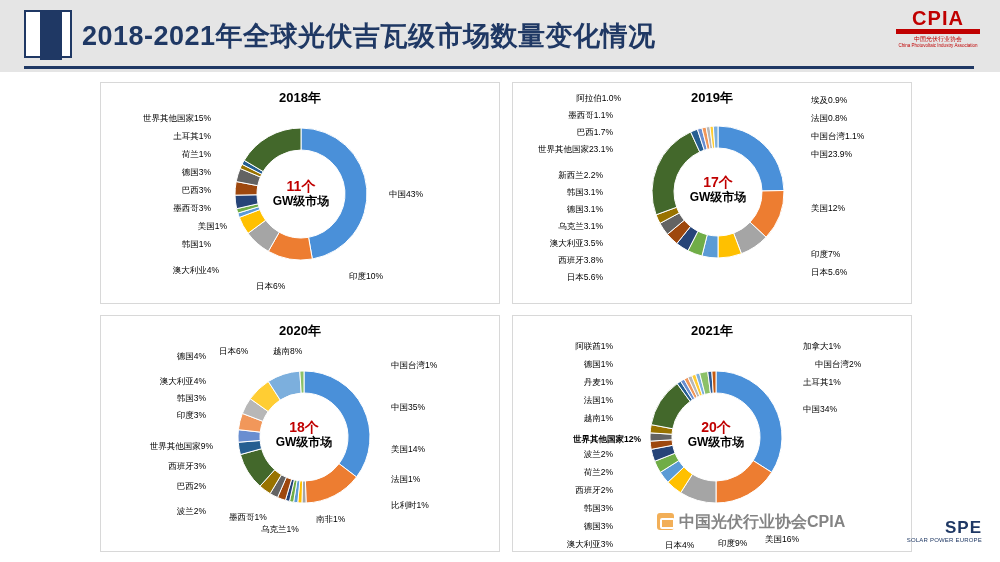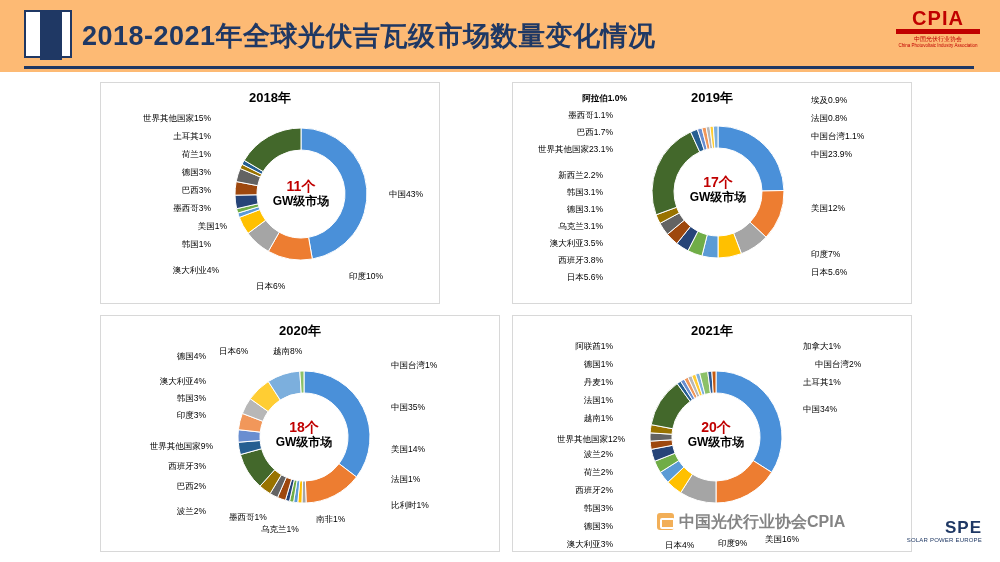--- a/index.html
+++ b/index.html
@@ -7,21 +7,21 @@
   body {
     width:1000px; height:562px;
     font-family:"Liberation Sans", sans-serif;
     background:#ffffff;
     position:relative;
     overflow:hidden;
   }
   
   #header {
     position:absolute; left:0; top:0; width:1000px; height:72px;
-    background:#fdba74;
+    background:#e5e5e5;
   }
   .hdr-square-outer {
     position:absolute; left:24px; top:10px; width:48px; height:48px;
     border:2px solid #1f3864; background:#ffffff;
   }
   .hdr-square-inner {
     position:absolute; left:14px; top:0px; width:22px; height:48px;
     background:#1f3864;
   }
   .hdr-underline {
@@ -51,21 +51,21 @@
   }
   #cpia-logo .cpia-sub2 {
     font-size:4.5px; color:#c00000; line-height:6px;
   }
   
   .panel {
     position:absolute;
     background:#ffffff;
     border:1px solid #d8d8d8;
   }
-  #panel-2018 { left:100px; top:82px;  width:340px; height:222px; }
+  #panel-2018 { left:100px; top:82px;  width:400px; height:222px; }
   #panel-2019 { left:512px; top:82px;  width:400px; height:222px; }
   #panel-2020 { left:100px; top:315px; width:400px; height:237px; }
   #panel-2021 { left:512px; top:315px; width:400px; height:237px; }
 
   .panel-title {
     position:absolute; top:6px; left:0; width:100%;
     text-align:center; font-size:13px; font-weight:bold; color:#000;
   }
   .donut-wrap { position:absolute; }
   .center-label {
@@ -183,21 +183,21 @@
         <path d="M 63.09508080902159 10.082568603985308 A 66 66 0 0 1 66.89769200603851 9.499216759102893 L 69.598461337359 31.332811172735262 A 44 44 0 0 0 67.0633872060144 31.721712402656877 Z" fill="#b7b7b7" stroke="#ffffff" stroke-width="1"></path>
         <path d="M 66.89769200603851 9.499216759102893 A 66 66 0 0 1 70.30130546984407 9.167467998623337 L 71.86753697989604 31.111645332415556 A 44 44 0 0 0 69.598461337359 31.332811172735262 Z" fill="#ffcd33" stroke="#ffffff" stroke-width="1"></path>
         <path d="M 70.30130546984407 9.167467998623337 A 66 66 0 0 1 75.00000000000004 9 L 75.00000000000003 31 A 44 44 0 0 0 71.86753697989604 31.111645332415556 Z" fill="#7cafdd" stroke="#ffffff" stroke-width="1"></path>
       </svg>
   </div>
   <div class="center-label" style="left:155px; top:92px; width:100px;">
     <div class="center-count">17个</div>
     <div class="center-unit">GW级市场</div>
   </div>
 
-  <div class="lbl l" style="left:14px; top:10px; width:100px;font-weight:bold;">阿拉伯1.0%</div>
+  <div class="lbl l" style="left:8px; top:10px; width:100px;">阿拉伯1.0%</div>
   <div class="lbl l" style="left:0px; top:27px; width:100px;">墨西哥1.1%</div>
   <div class="lbl l" style="left:0px; top:44px; width:100px;">巴西1.7%</div>
   <div class="lbl l" style="left:0px; top:61px; width:100px;">世界其他国家23.1%</div>
   <div class="lbl l" style="left:0px; top:87px; width:90px;">新西兰2.2%</div>
   <div class="lbl l" style="left:0px; top:104px; width:90px;">韩国3.1%</div>
   <div class="lbl l" style="left:0px; top:121px; width:90px;">德国3.1%</div>
   <div class="lbl l" style="left:0px; top:138px; width:90px;">乌克兰3.1%</div>
   <div class="lbl l" style="left:0px; top:155px; width:90px;">澳大利亚3.5%</div>
   <div class="lbl l" style="left:0px; top:172px; width:90px;">西班牙3.8%</div>
   <div class="lbl l" style="left:0px; top:189px; width:90px;">日本5.6%</div>
@@ -292,21 +292,21 @@
   <div class="center-label" style="left:153px; top:104px; width:100px;">
     <div class="center-count">20个</div>
     <div class="center-unit">GW级市场</div>
   </div>
 
   <div class="lbl l" style="left:0px; top:25px; width:100px;">阿联酋1%</div>
   <div class="lbl l" style="left:0px; top:43px; width:100px;">德国1%</div>
   <div class="lbl l" style="left:0px; top:61px; width:100px;">丹麦1%</div>
   <div class="lbl l" style="left:0px; top:79px; width:100px;">法国1%</div>
   <div class="lbl l" style="left:0px; top:97px; width:100px;">越南1%</div>
-  <div class="lbl l" style="left:0px; top:118px; width:112px;">世界其他国家12%</div>
+  <div class="lbl l" style="left:16px; top:118px; width:112px;font-weight:bold;">世界其他国家12%</div>
   <div class="lbl l" style="left:0px; top:133px; width:100px;">波兰2%</div>
   <div class="lbl l" style="left:0px; top:151px; width:100px;">荷兰2%</div>
   <div class="lbl l" style="left:0px; top:169px; width:100px;">西班牙2%</div>
   <div class="lbl l" style="left:0px; top:187px; width:100px;">韩国3%</div>
   <div class="lbl l" style="left:0px; top:205px; width:100px;">德国3%</div>
   <div class="lbl l" style="left:0px; top:223px; width:100px;">澳大利亚3%</div>
 
   <div class="lbl r" style="left:152px; top:224px;">日本4%</div>
   <div class="lbl r" style="left:205px; top:222px;">印度9%</div>
   <div class="lbl r" style="left:252px; top:218px;">美国16%</div>

